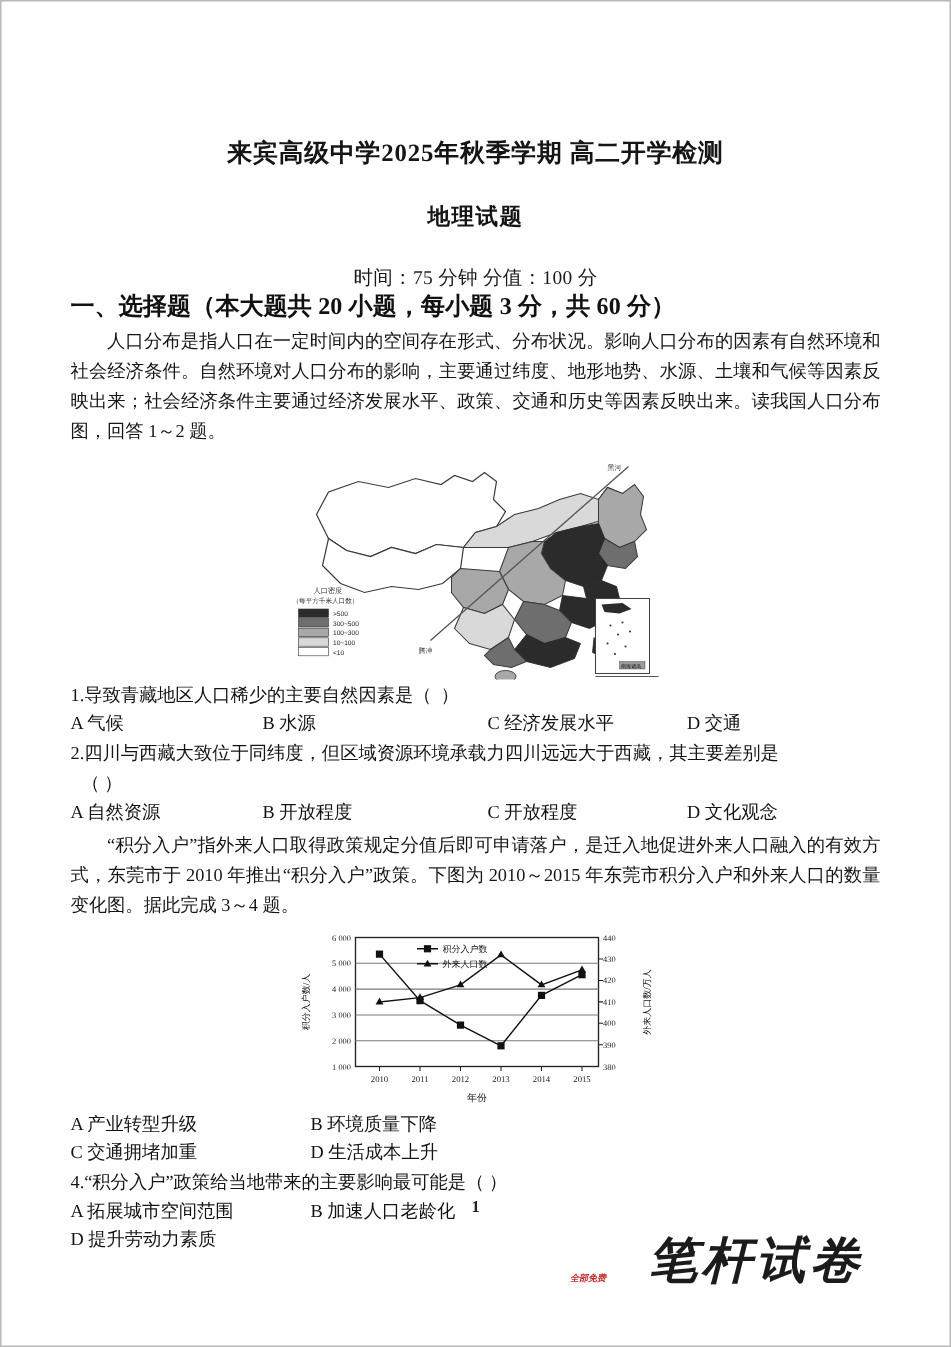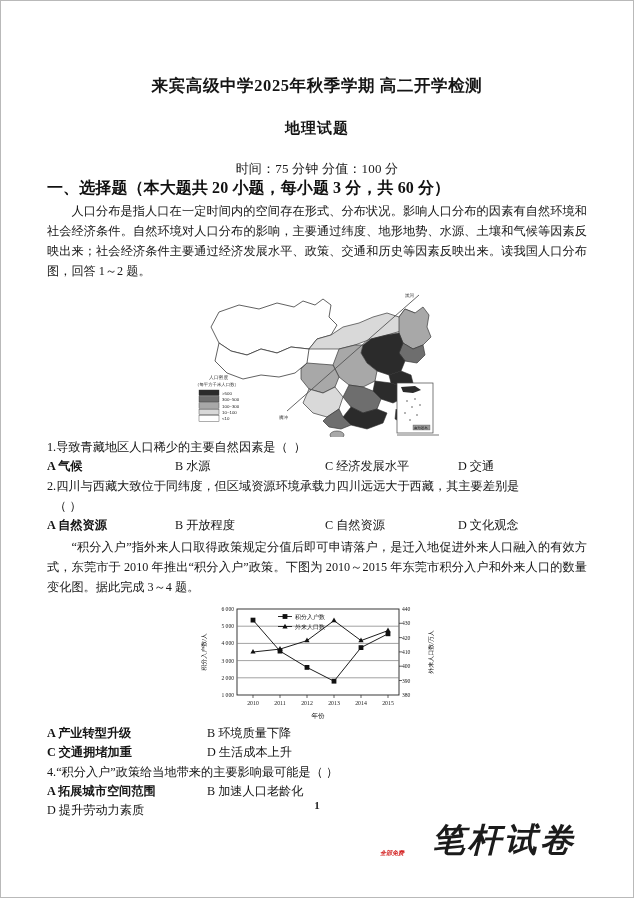--- a/index.html
+++ b/index.html
@@ -12,21 +12,21 @@
     width:634px;height:898px;
     margin:0 auto;
     background:#ffffff;
     box-sizing:border-box;
     border:1px solid #b9b9b9;
     overflow:hidden;
   }
   .inner{
     position:absolute;
     left:0;top:0;right:0;bottom:0;
-    padding:0 46px;
+    padding:16px 46px;
     box-sizing:border-box;
   }
   
   .title{
     text-align:center;
     font-size:16.5px;
     font-weight:bold;
     letter-spacing:.6px;
     margin-top:74px;
     color:#151515;
@@ -73,21 +73,21 @@
     text-justify:inter-ideograph;
   }
   .opts{
     font-size:12.2px;
     line-height:19px;
     color:#141414;
     display:flex;
     margin-top:0;
   }
   .opts span{display:inline-block;}
-  .o-a{width:128px;font-weight:bold;}
+  .o-a{width:128px;}
   .o-b{width:150px;}
   .o-c{width:133px;}
   .o-d{width:auto;}
   .opts.wide .o-a{width:160px;}
   .opts.wide .o-b{width:auto;}
   .blank{letter-spacing:3px;}
   
   .fig-map{
     margin:6px auto 0;
     width:252px;height:150px;
@@ -257,21 +257,21 @@
       <span class="o-d">D 交通</span>
     </div>
 
     <div class="q">
       <span>2.</span><span>四川与西藏大致位于同纬度，但区域资源环境承载力四川远远大于西藏，其主要差别是</span>
     </div>
     <div class="q" style="text-indent:.6em;">（        ）</div>
     <div class="opts">
       <span class="o-a">A 自然资源</span>
       <span class="o-b">B 开放程度</span>
-      <span class="o-c">C 自然资源</span>
+      <span class="o-c">C 开放程度</span>
       <span class="o-d">D 文化观念</span>
     </div>
 
     <div class="para">“积分入户”指外来人口取得政策规定分值后即可申请落户，是迁入地促进外来人口融入的有效方式，东莞市于 2010 年推出“积分入户”政策。下图为 2010～2015 年东莞市积分入户和外来人口的数量变化图。据此完成 3～4 题。</div>
 
     <div class="fig-chart">
       <svg width="248" height="123" viewBox="0 0 248 123">
 
         <rect x="44" y="8" width="162" height="86" fill="#ffffff" stroke="#222" stroke-width="0.9"></rect>
 

